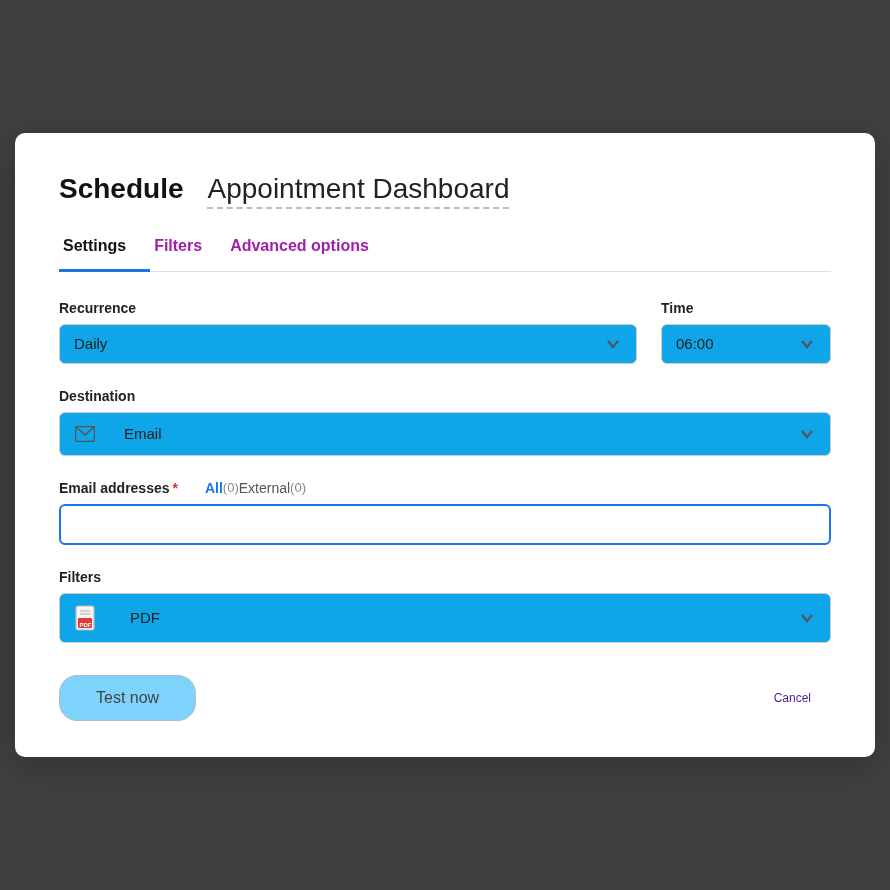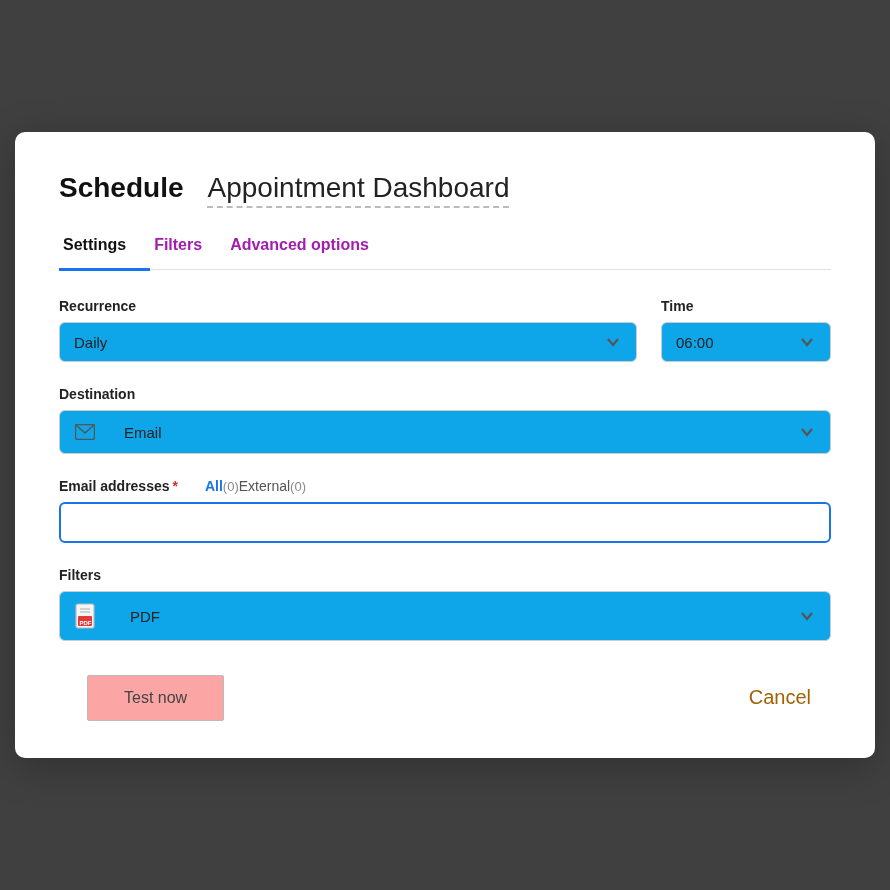--- a/index.html
+++ b/index.html
@@ -228,42 +228,41 @@
 
     .footer-row {
       display: flex;
       align-items: center;
       justify-content: space-between;
       margin-top: 32px;
     }
 
     .btn-test {
       border: 1.5px solid #bbb;
-      border-radius: 2px;
+      border-radius: 18px;
       padding: 13px 36px;
       font-size: 16px;
       color: #444;
-      background: #fca5a5;
+      background: #7dd3fc;
       cursor: pointer;
       font-weight: 500;
-      margin-left: 28px;
     }
 
     .footer-right {
       display: flex;
       gap: 16px;
       align-items: center;
     }
 
     .btn-cancel {
       border: none;
       background: none;
       padding: 13px 20px;
-      font-size: 20px;
-      color: #a16207;
+      font-size: 12px;
+      color: #4c1d95;
       cursor: pointer;
       font-weight: 500;
       text-align: center;
     }
 
     .btn-save {
       border: none;
       border-radius: 6px;
       padding: 13px 38px;
       font-size: 16px;

